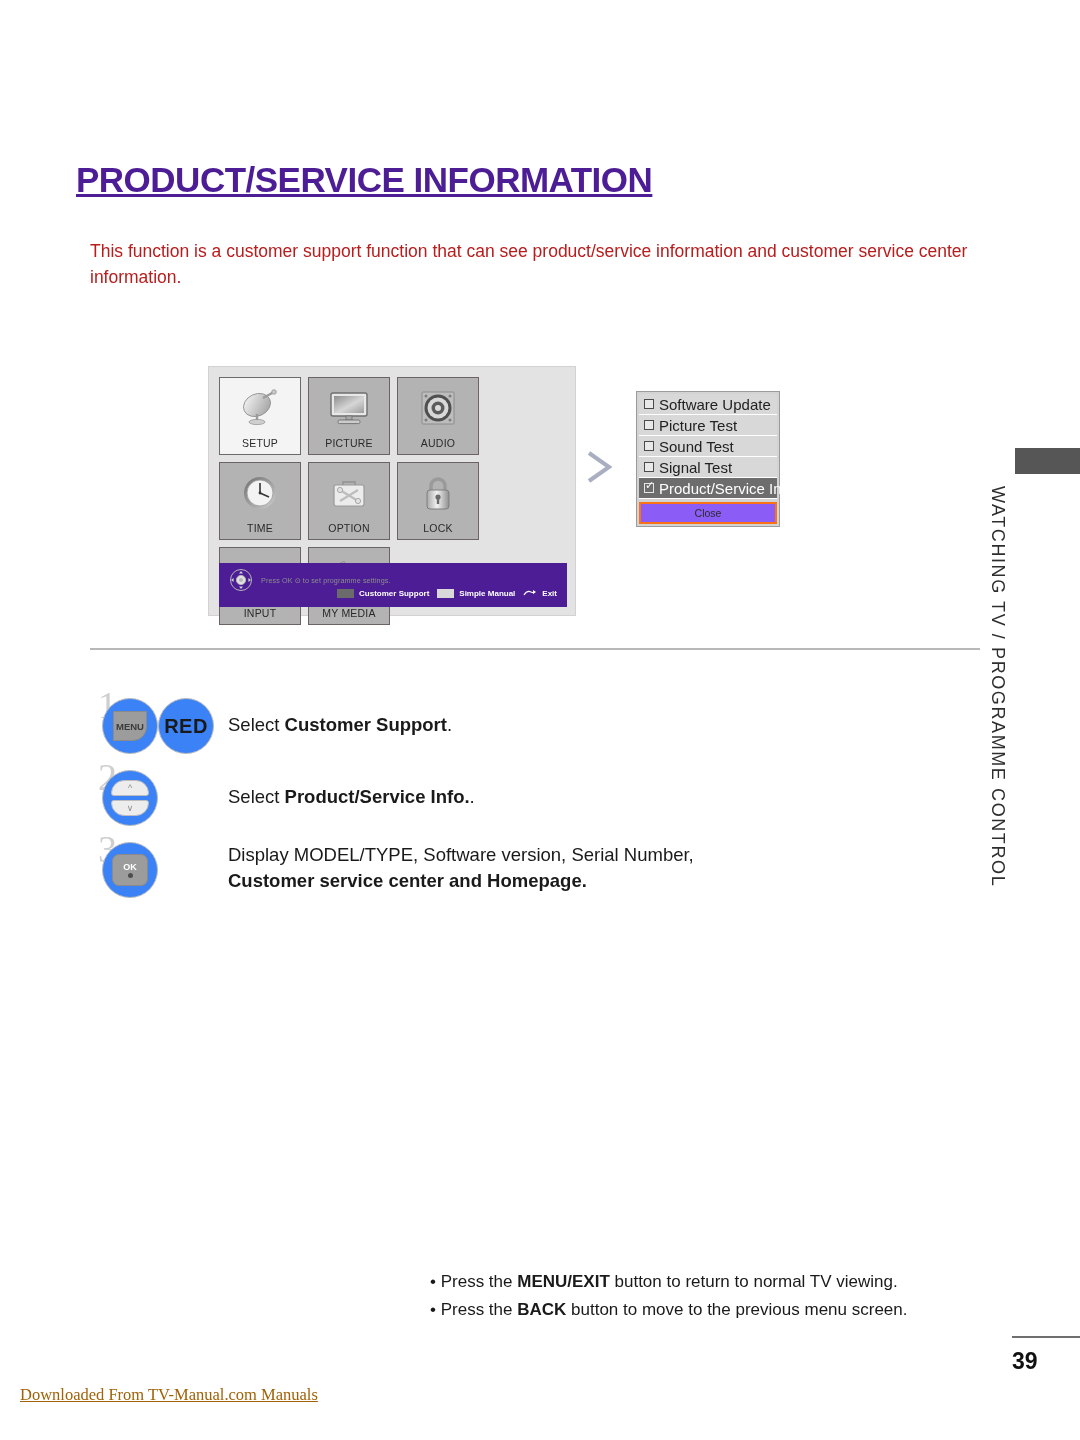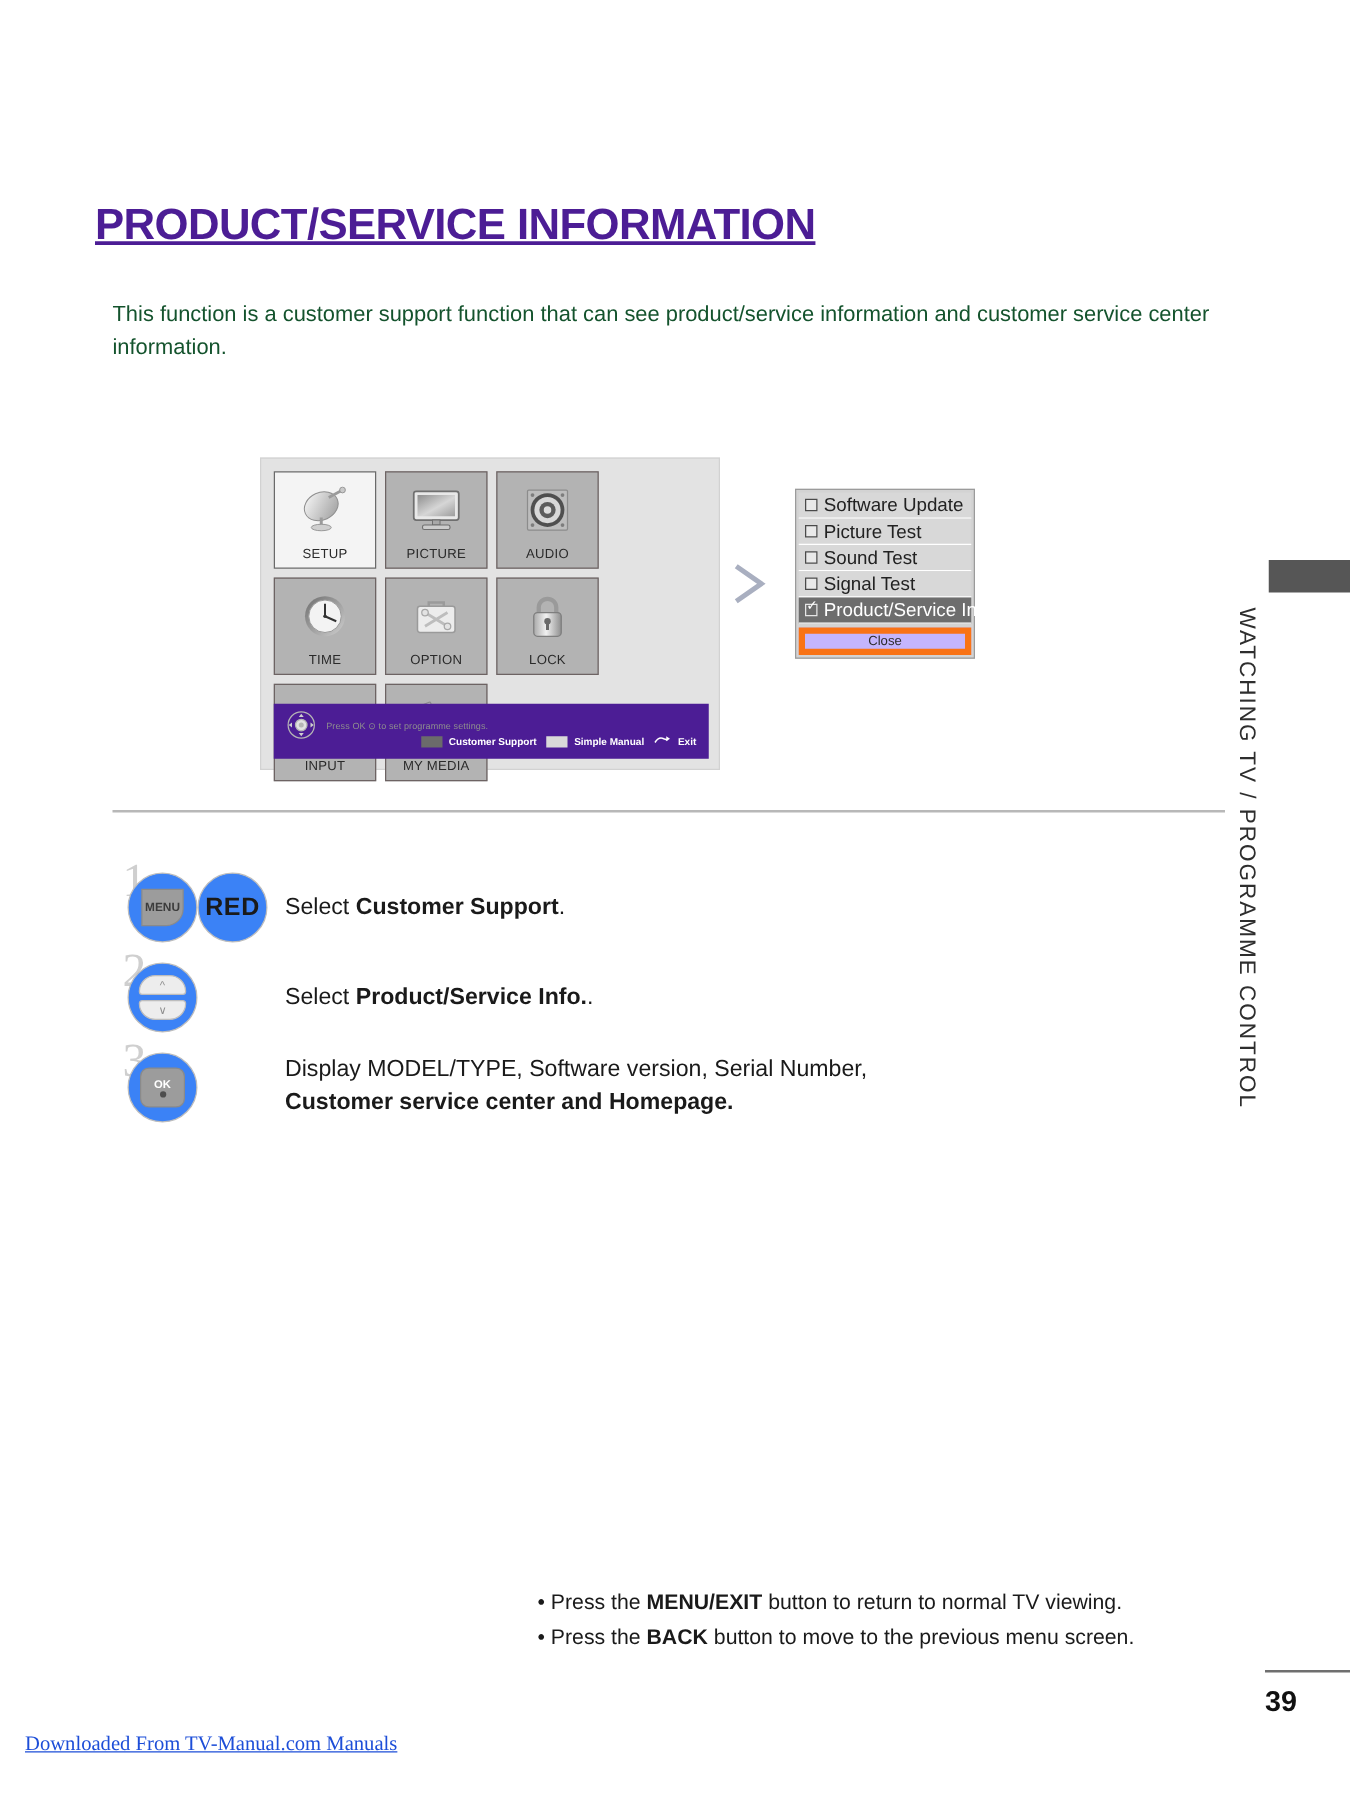--- a/index.html
+++ b/index.html
@@ -30,21 +30,21 @@
   }
 
   
   #intro {
     position: absolute;
     left: 90px;
     top: 238px;
     width: 890px;
     font-size: 17.5px;
     line-height: 26px;
-    color: #14532d;
+    color: #b91c1c;
   }
 
   
   #osd {
     position: absolute;
     left: 208px;
     top: 366px;
     width: 368px;
     height: 250px;
     background: #e3e3e3;
@@ -202,22 +202,22 @@
     color: #ffffff;
   }
   .menu-label {
     font-size: 15px;
     color: #222222;
     white-space: nowrap;
   }
   .menu-close {
     height: 22px;
     margin-top: 3px;
-    background: #c4b5fd;
-    border: 5px solid #f97316;
+    background: #8b5cf6;
+    border: 2px solid #f97316;
     display: flex;
     align-items: center;
     justify-content: center;
     font-size: 10.5px;
     color: #2b2b2b;
     box-sizing: border-box;
   }
 
   
   #divider {
@@ -355,21 +355,21 @@
     color: #111111;
   }
 
   
   #watermark {
     position: absolute;
     left: 20px;
     top: 1385px;
     font-family: "Liberation Serif", serif;
     font-size: 16.5px;
-    color: #1d4ed8;
+    color: #a16207;
     text-decoration: underline;
     white-space: nowrap;
   }
 
   
   #side-tab {
     position: absolute;
     left: 1015px;
     top: 448px;
     width: 65px;

